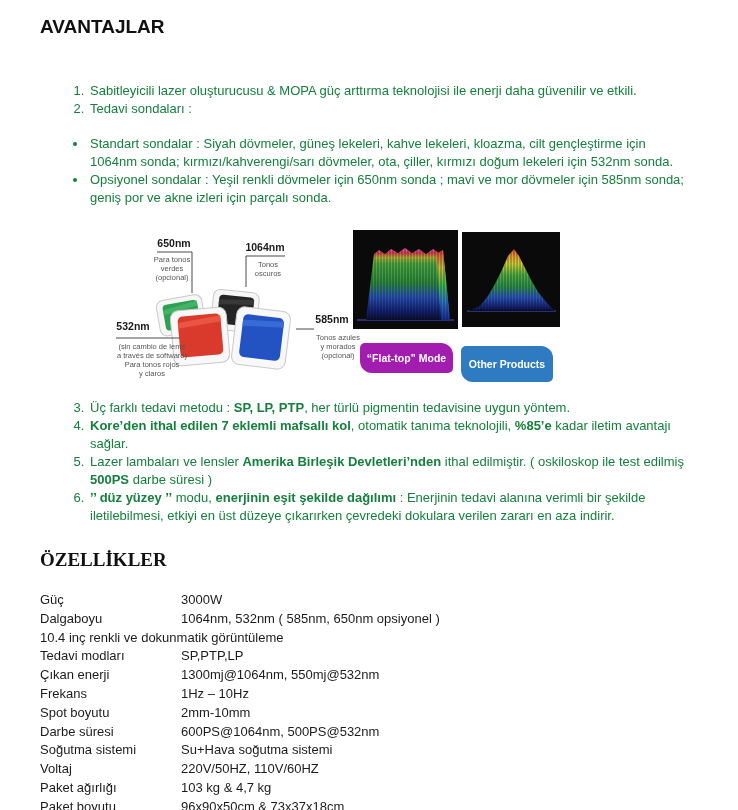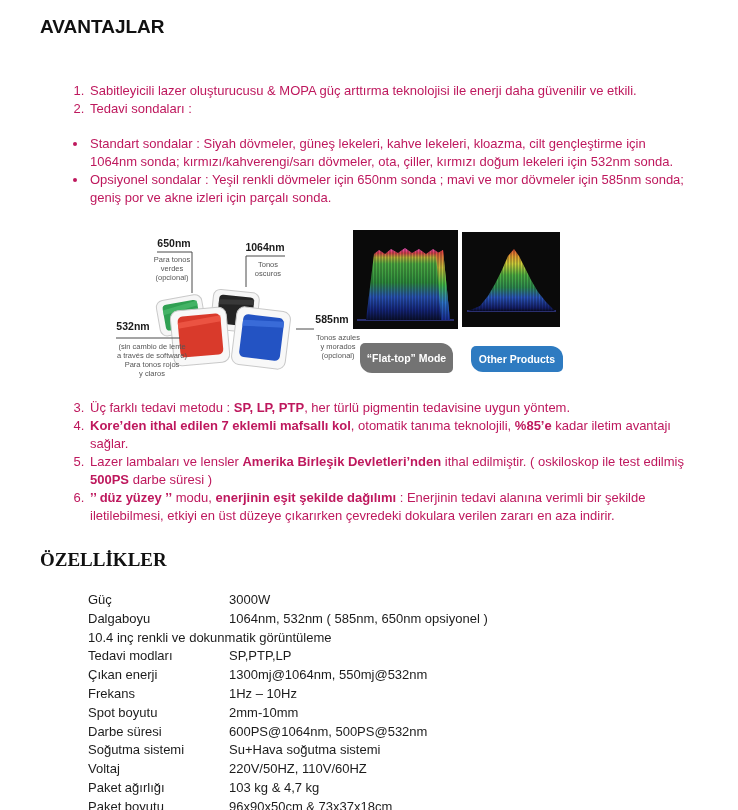--- a/index.html
+++ b/index.html
@@ -4,45 +4,45 @@
 <style>
   html,body{margin:0;padding:0;background:#ffffff;}
   body{
     width:738px;height:810px;overflow:hidden;
     font-family:"Liberation Sans",sans-serif;
     color:#1c1c1c;
     -webkit-font-smoothing:antialiased;
   }
   .page{padding:16px 36px 0 40px;}
   .heading{font-size:19px;font-weight:bold;margin:0;color:#111;}
-  ol.num-list,ul.bullet-list{margin:8px;padding:0;font-size:13px;line-height:18px;color:#be185d;}
+  ol.num-list,ul.bullet-list{margin:8px;padding:0;font-size:13px;line-height:18px;color:#15803d;}
   ol.num-list{margin-left:22px;padding-left:26px;}
   ol.num-list.top{margin-top:44px;}
   ol.num-list.bottom{margin-top:14px;}
   ol.num-list li{padding-left:2px;margin:0;}
   ul.bullet-list{margin-top:17px;margin-left:25px;padding-left:23px;list-style-type:disc;}
   ul.bullet-list li{padding-left:2px;margin:0;}
   .seg-b{font-weight:bold;}
   
   .figure{position:relative;height:162px;margin:16px -36px 0 -40px;padding-left:45px;}
   .probes-svg{position:absolute;left:100px;top:8px;}
   .plot{position:absolute;background:#0a0a0a;}
   .plot1{left:353px;top:7px;width:105px;height:99px;}
   .plot2{left:462px;top:9px;width:98px;height:95px;}
   .mode-btn{
     position:absolute;color:#ffffff;font-weight:bold;font-size:10.5px;
     display:flex;align-items:center;justify-content:center;text-align:center;
   }
   .btn-green{left:360px;top:120px;width:93px;height:30px;border-radius:5px 12px 5px 12px;}
-  .btn-blue{left:471px;top:123px;width:92px;height:26px;border-radius:5px 12px 5px 12px;}
+  .btn-blue{left:461px;top:123px;width:92px;height:36px;border-radius:5px 12px 5px 12px;}
   
   .features-heading{margin-top:24px;font-family:Liberation Serif, serif;}
   .specs{margin-top:20px;font-size:13px;}
   .spec-row{display:grid;grid-template-columns:141px 1fr;line-height:18.8px;}
-  .spec-label,.spec-value{white-space:nowrap;margin-left:48px;}
+  .spec-label,.spec-value{white-space:nowrap;}
   
   .wl-label{font:bold 10.5px "Liberation Sans",sans-serif;fill:#1b1b1b;}
   .wl-note{font:7.5px "Liberation Sans",sans-serif;fill:#555555;}
   .callout-line{stroke:#4a4a4a;stroke-width:1;}
 </style>
 </head>
 <body>
 
 <div class="page">
 
@@ -157,21 +157,21 @@
             <stop offset="100%" stop-color="#0a0d2a"></stop>
           </linearGradient>
         </defs>
         <rect width="98" height="95" fill="#0a0a0a"></rect>
         <line x1="5" y1="79" x2="94" y2="79" stroke="#2a2f6e" stroke-width="2"></line>
         <path d="M6,79 L18,74 L26,64 L33,52 L40,38 L46,24 L52,17 L57,24 L63,36 L69,48 L76,60 L84,70 L93,79 Z" fill="url(#g2)"></path>
         <path d="M6,79 L18,74 L26,64 L33,52 L40,38 L46,24 L52,17 L57,24 L63,36 L69,48 L76,60 L84,70 L93,79 Z" fill="url(#stripes)"></path>
       </svg>
     </div>
 
-    <div class="mode-btn btn-green" style="background: #737373;">“Flat-top” Mode</div>
+    <div class="mode-btn btn-green" style="background: #a21caf;">“Flat-top” Mode</div>
     <div class="mode-btn btn-blue" style="background: rgb(46, 123, 193);">Other Products</div>
   </div>
 
   <ol class="num-list bottom" start="3">
       <li><span>Üç farklı tedavi metodu : </span><span class="seg-b">SP, LP, PTP</span><span>, her türlü pigmentin tedavisine uygun yöntem.</span></li>
       <li><span class="seg-b">Kore’den ithal edilen 7 eklemli mafsallı kol</span><span>, otomatik tanıma teknolojili, </span><span class="seg-b">%85’e</span><span> kadar iletim avantajı sağlar.</span></li>
       <li><span>Lazer lambaları ve lensler </span><span class="seg-b">Amerika Birleşik Devletleri’nden</span><span> ithal edilmiştir. ( oskiloskop ile test edilmiş </span><span class="seg-b">500PS</span><span> darbe süresi )</span></li>
       <li><span class="seg-b">’’ düz yüzey ’’</span><span> modu, </span><span class="seg-b">enerjinin eşit şekilde dağılımı</span><span> : Enerjinin tedavi alanına verimli bir şekilde iletilebilmesi, etkiyi en üst düzeye çıkarırken çevredeki dokulara verilen zararı en aza indirir.</span></li>
     </ol>
 

